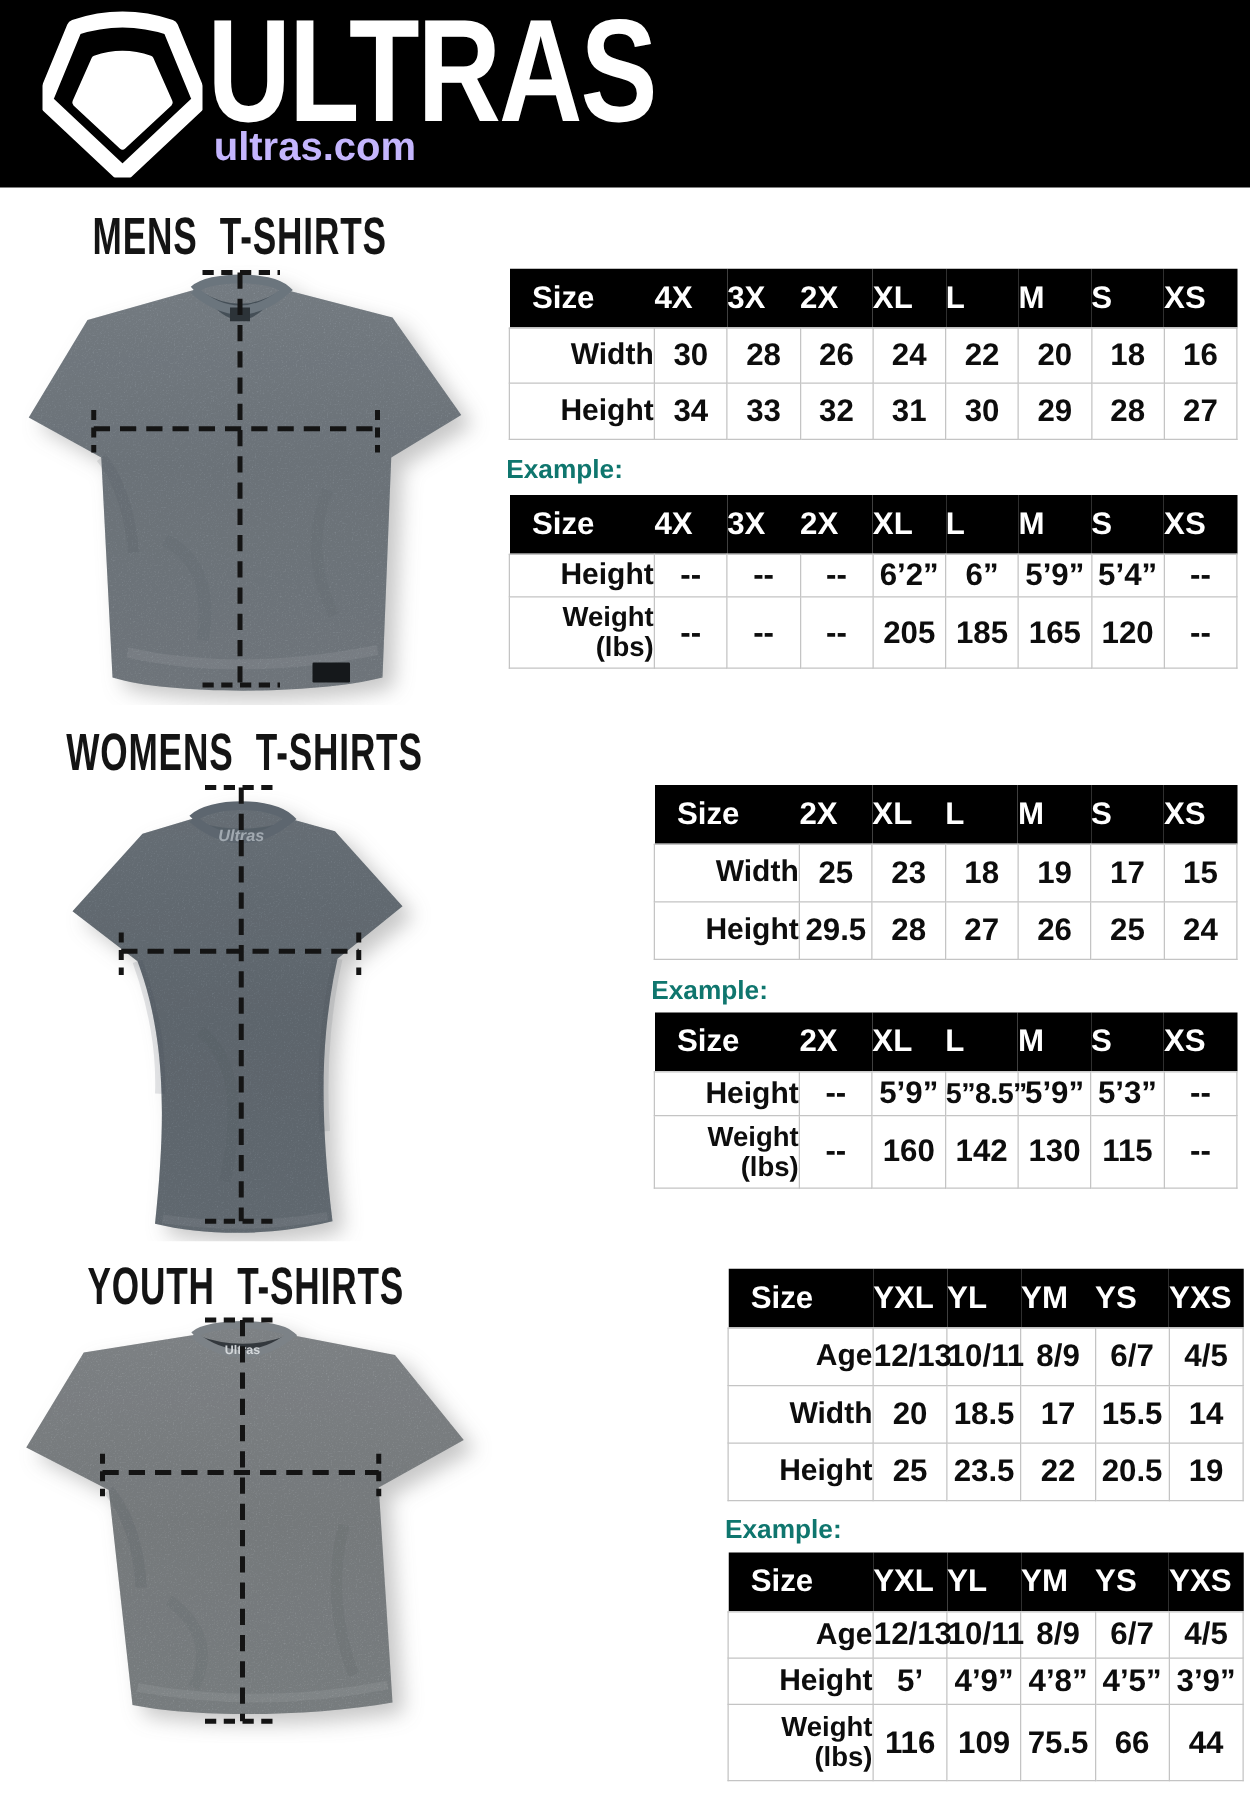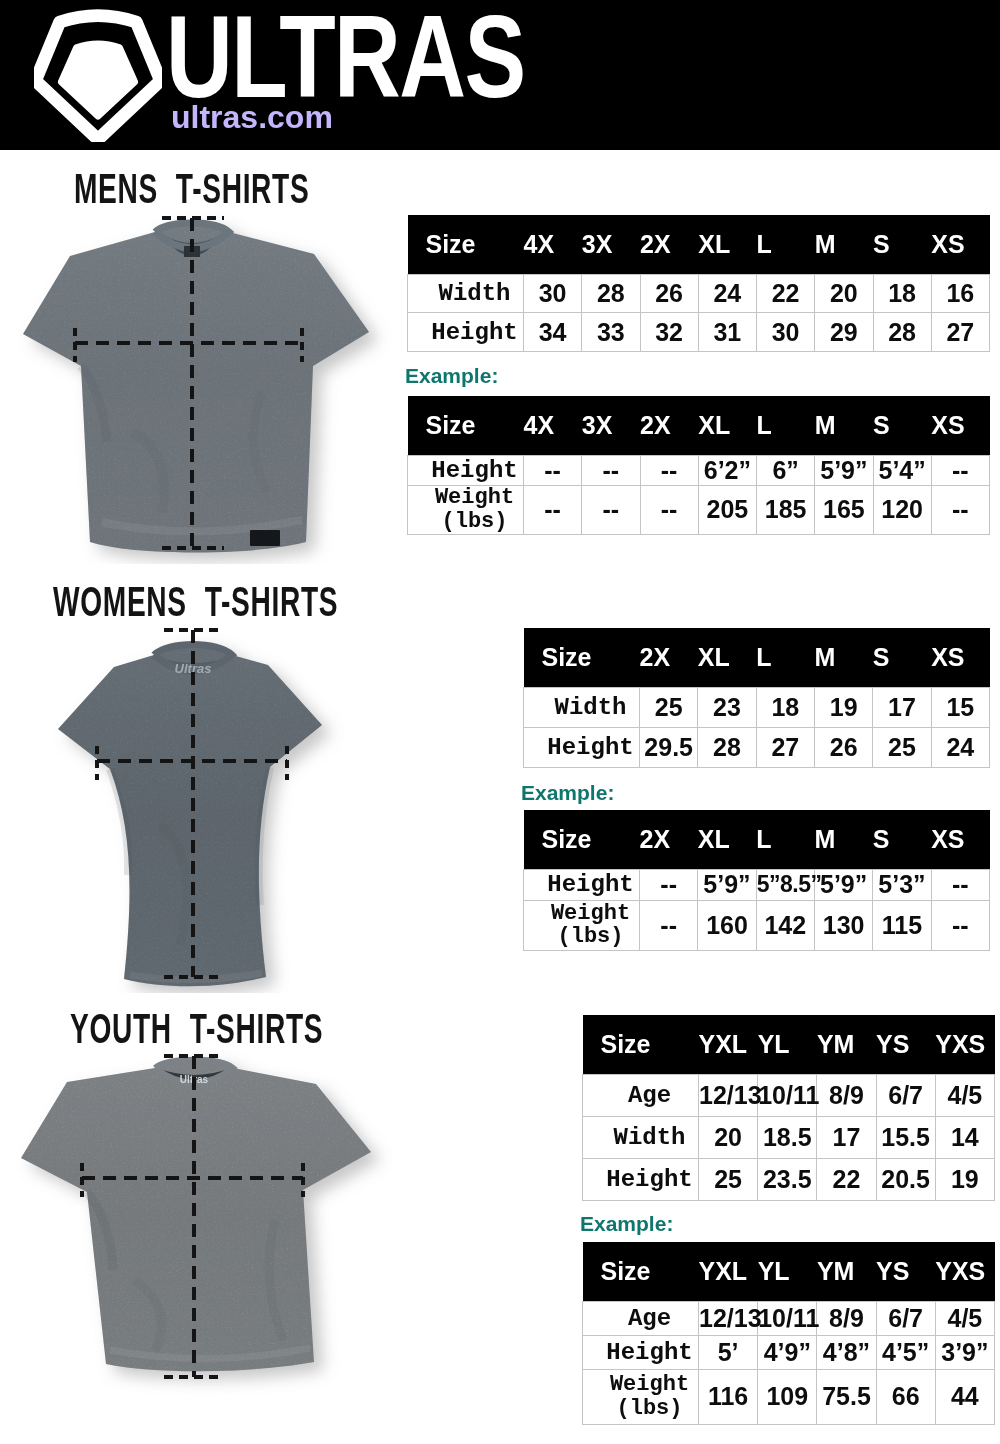--- a/index.html
+++ b/index.html
@@ -25,33 +25,33 @@
   .sec-title {
     position:absolute; font-size:42px; font-weight:bold; line-height:1;
     letter-spacing:1px; word-spacing:14px; color:#141414;
     transform:scaleX(0.67); transform-origin:left top; white-space:nowrap;
   }
   .ex-label { position:absolute; font-size:21px; font-weight:bold; color:#0f766e; }
   
   .tbl-wrap { position:absolute; }
   table.sizes { border-collapse:collapse; table-layout:fixed; width:100%; height:100%; }
   table.sizes col.c-lbl { width:116px; }
-  table.sizes thead tr { height:59px; }
+  table.sizes thead tr { height:47px; }
   table.sizes th {
     background:#000; color:#fff; font-weight:bold; font-size:25px;
     text-align:left; padding:0; border:0;
   }
   table.sizes th.lbl { text-align:left; padding-left:18px; }
   table.sizes td {
     border:1px solid #c4c4c4; background:#fff; font-weight:bold;
     font-size:25px; text-align:center; vertical-align:middle; padding:0;
     color:#0d0d0d;
   }
   table.sizes td.lbl {
-    text-align:center; padding-left:18px; font-size:24px; white-space:pre-line;font-family:Liberation Mono, monospace;
+    text-align:right; padding-left:18px; font-size:24px; white-space:pre-line;
   }
   table.sizes td.lbl.two-line { font-size:22px; line-height:1.08; }
   
   #tbl-womens-example tbody tr:nth-child(1) td:nth-child(4) { font-size:23px; letter-spacing:-0.5px; }
   
   .shirt-svg { position:absolute; }
   .shirt-g { filter:drop-shadow(9px 8px 8px rgba(70,70,70,0.30)); }
   .dash { stroke:#141414; fill:none; }
 </style>
 </head>

